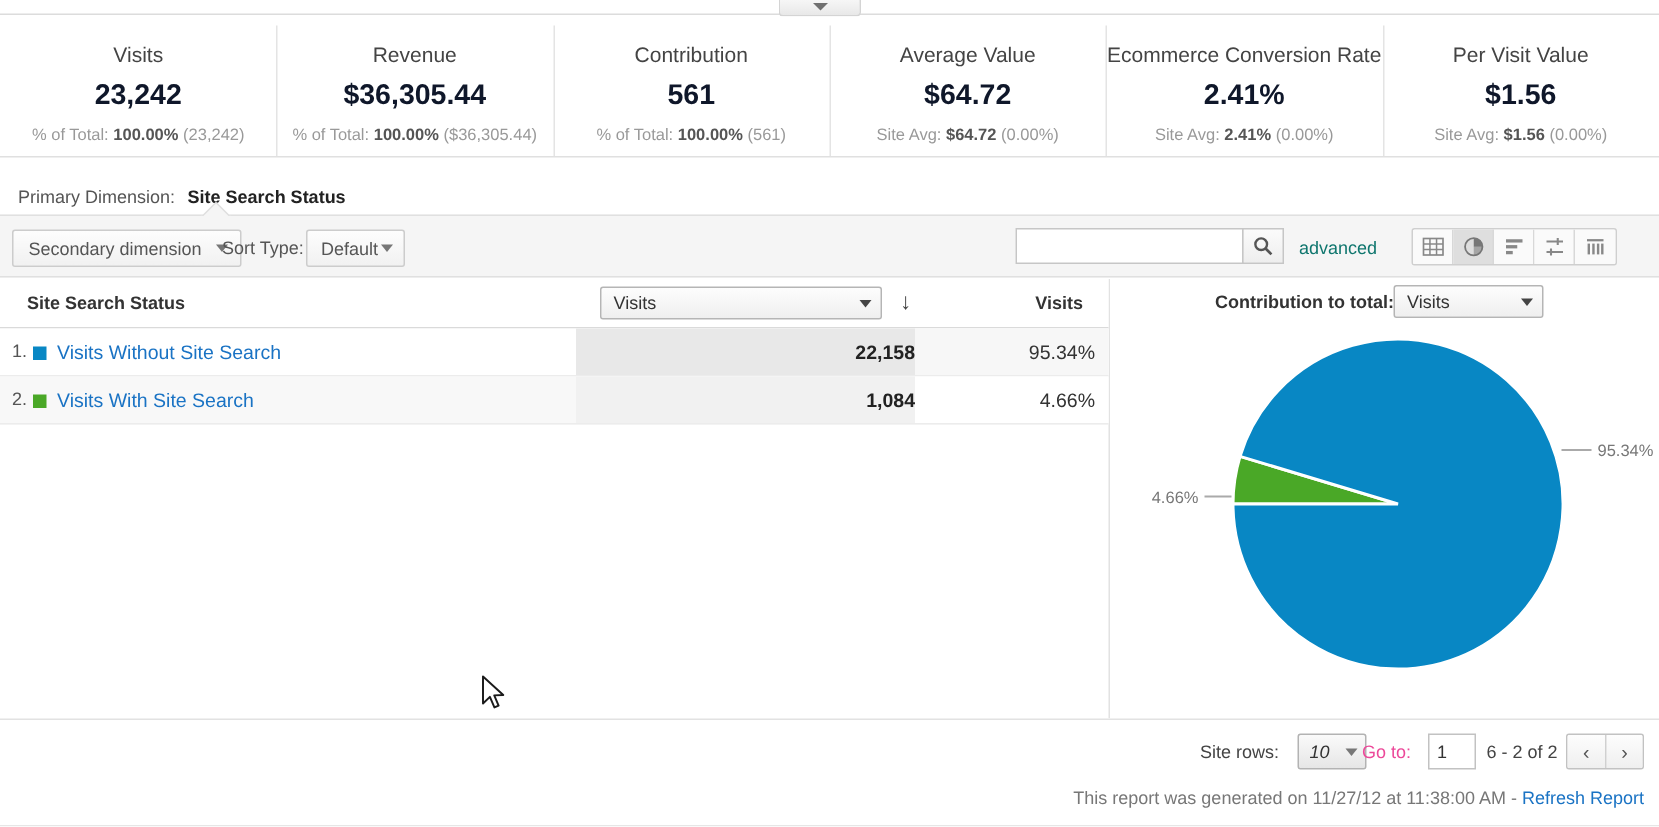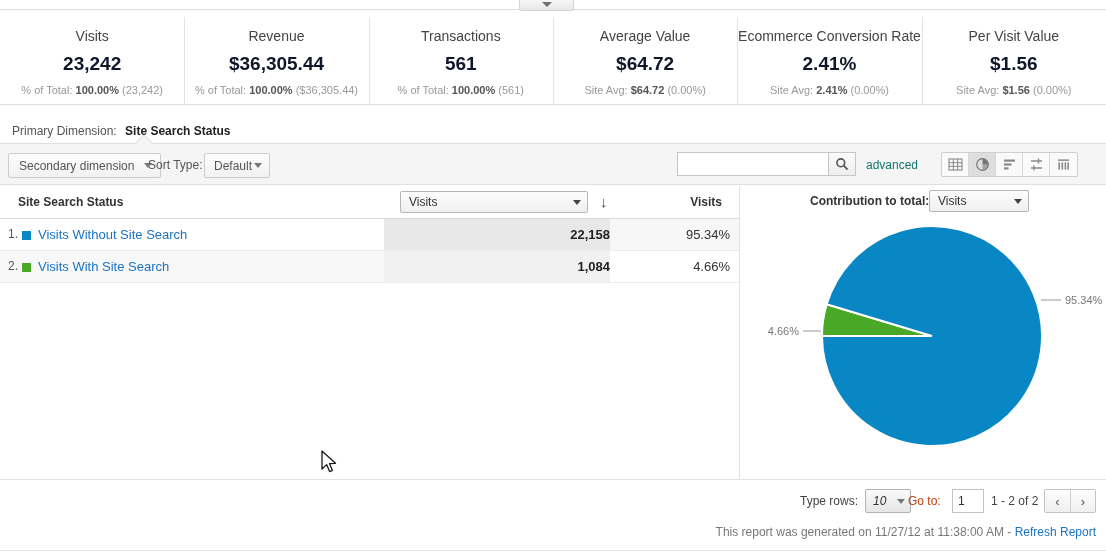--- a/index.html
+++ b/index.html
@@ -216,21 +216,21 @@
     position: absolute; left: 800px; top: 14px; font-size: 12px; color: #444;
   }
   .rows-select {
     position: absolute; left: 865px; top: 9px; width: 46px; height: 24px;
     background: linear-gradient(to bottom,#fafafa,#e6e6e6);
     border: 1px solid #b3b3b3; border-radius: 2px;
     display: flex; align-items: center; justify-content: space-between;
     padding: 0 5px 0 7px; font-size: 12px; color: #333; cursor: pointer; font-style: italic;
   }
   .goto-label {
-    position: absolute; left: 908px; top: 14px; font-size: 12px; color: #c2410c;
+    position: absolute; left: 908px; top: 14px; font-size: 12px; color: #ec4899;
   }
   .goto-input {
     position: absolute; left: 952px; top: 9px; width: 32px; height: 24px;
     border: 1px solid #c2c2c2; background: #fff; font-size: 12px; padding: 0 5px;
     font-family: "Liberation Sans", sans-serif; color: #333; outline: none;
   }
   .range-text {
     position: absolute; left: 991px; top: 14px; font-size: 12px; color: #444;
   }
   .pager {
@@ -271,21 +271,21 @@
       <div class="m-label">Visits</div>
       <div class="m-value">23,242</div>
       <div class="m-sub"><span>% of Total:</span> <b>100.00%</b> <span>(23,242)</span></div>
     </div>
     <div class="metric">
       <div class="m-label">Revenue</div>
       <div class="m-value">$36,305.44</div>
       <div class="m-sub"><span>% of Total:</span> <b>100.00%</b> <span>($36,305.44)</span></div>
     </div>
     <div class="metric">
-      <div class="m-label">Transactions</div>
+      <div class="m-label">Contribution</div>
       <div class="m-value">561</div>
       <div class="m-sub"><span>% of Total:</span> <b>100.00%</b> <span>(561)</span></div>
     </div>
     <div class="metric">
       <div class="m-label">Average Value</div>
       <div class="m-value">$64.72</div>
       <div class="m-sub"><span>Site Avg:</span> <b>$64.72</b> <span>(0.00%)</span></div>
     </div>
     <div class="metric">
       <div class="m-label">Ecommerce Conversion Rate</div>
@@ -415,28 +415,28 @@
           <path d="M191 124 L85.68947059754119 92.22434269800453 A110 110 0 1 1 81 124.00000000000004 Z" fill="#0887c4" stroke="#ffffff" stroke-width="2"></path>
         </g>
       <line x1="300" y1="88" x2="320" y2="88" stroke="#aaa" stroke-width="1.2"></line>
       <text class="pie-lbl" id="lbl-major" x="324" y="92" text-anchor="start">95.34%</text>
       <line x1="62" y1="119" x2="80" y2="119" stroke="#aaa" stroke-width="1.2"></line>
       <text class="pie-lbl" id="lbl-minor" x="58" y="123" text-anchor="end">4.66%</text>
     </svg>
   </div>
 
   <div class="footer">
-    <div class="show-rows-label">Type rows:</div>
+    <div class="show-rows-label">Site rows:</div>
     <div class="rows-select">
       <span>10</span>
       <span class="caret"></span>
     </div>
     <div class="goto-label">Go to:</div>
     <input class="goto-input" type="text" value="1" style="">
-    <div class="range-text">1 - 2 of 2</div>
+    <div class="range-text">6 - 2 of 2</div>
     <div class="pager">
       <div class="pager-btn">‹</div>
       <div class="pager-btn">›</div>
     </div>
     <div class="gen-text"><span>This report was generated on 11/27/12 at 11:38:00 AM - </span><a>Refresh Report</a></div>
     <div class="bottom-rule"></div>
   </div>
 
   <svg class="cursor" width="20" height="26" viewBox="0 0 20 26">
     <path d="M2,1 L2,19 L6.6,14.6 L9.6,21.6 L12.4,20.4 L9.5,13.6 L15.5,13.3 Z" fill="#ffffff" stroke="#1a1a1a" stroke-width="1.3" stroke-linejoin="round"></path>

